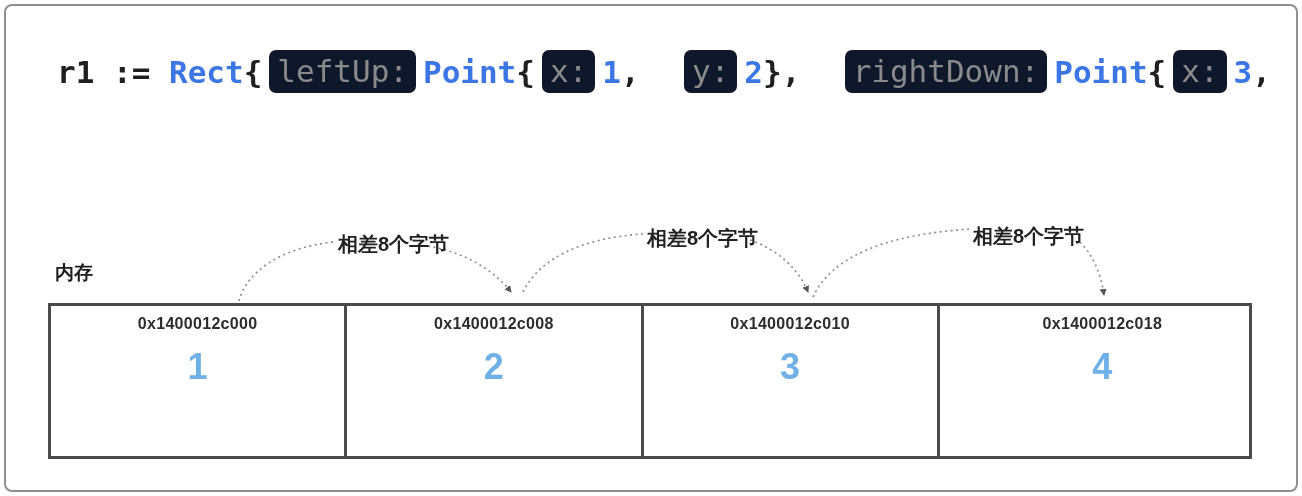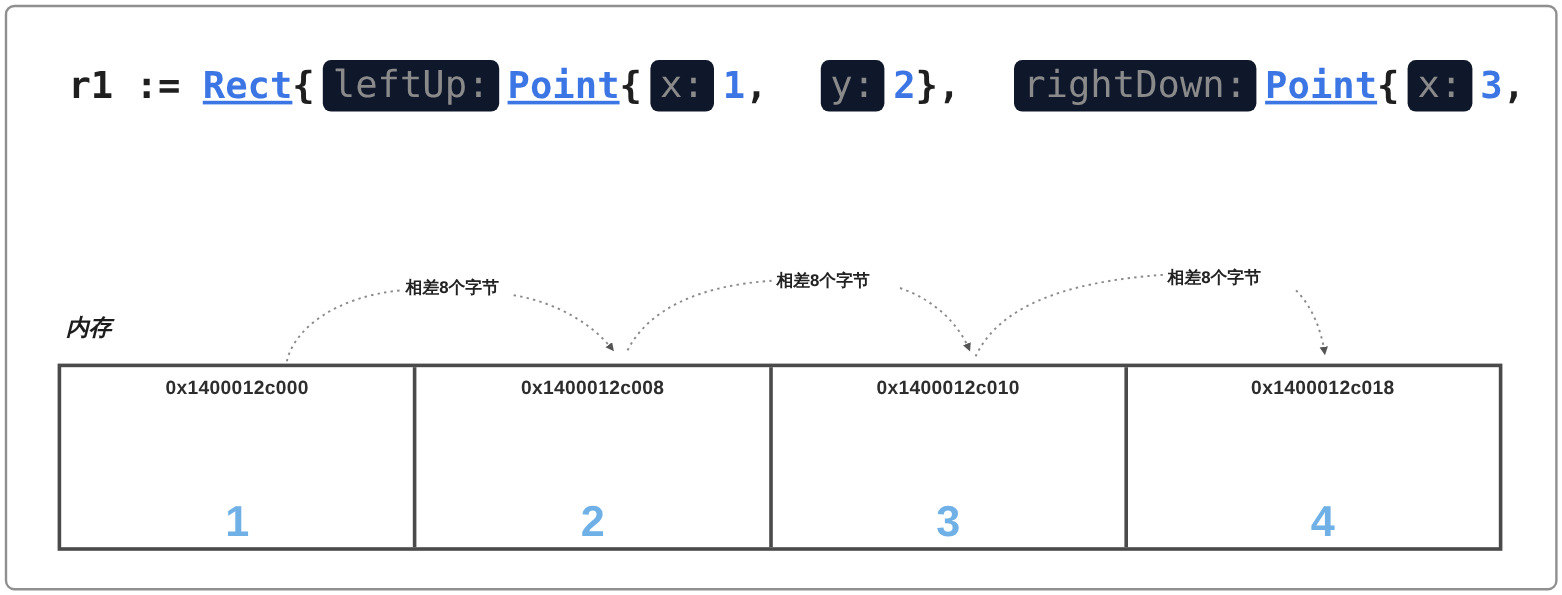--- a/index.html
+++ b/index.html
@@ -29,58 +29,56 @@
     top: 50px;
     display: flex;
     align-items: center;
     white-space: pre;
     font-family: "DejaVu Sans Mono", "Liberation Mono", monospace;
     font-size: 31px;
     font-weight: bold;
     color: #1f1f1f;
   }
   .tok-plain  { color: #1f1f1f; }
-  .tok-type   { color: #3b76e4; text-decoration: underline; }
+  .tok-type   { color: #3b76e4; }
   .tok-number { color: #3b76e4; }
   .tok-chip {
     background: #0f172a;
     color: #8a8a8a;
     border-radius: 7px;
     padding: 3px 8px 4px 8px;
     margin: 0 7px;
     font-weight: 500;
   }
   
   .memory-label {
     position: absolute;
     left: 55px;
     top: 260px;
     font-size: 19px;
     font-weight: bold;
     color: #1c1c1c;
-    font-style: italic;
   }
   .mem-table {
     position: absolute;
     left: 48px;
     top: 303px;
     width: 1204px;
     height: 156px;
     box-sizing: border-box;
     border: 3px solid #4a4a4a;
     display: flex;
     background: #ffffff;
   }
   .mem-cell {
     flex: 1 1 0;
     display: flex;
     flex-direction: column;
     align-items: center;
     border-right: 3px solid #4a4a4a;
-    justify-content: space-between;
   }
   .mem-cell:last-child { border-right: none; margin-left: 16px; }
   .mem-address {
     margin-top: 9px;
     font-size: 16px;
     font-weight: bold;
     color: #2d2d2d;
     letter-spacing: 0.3px;
   }
   .mem-value {
@@ -90,21 +88,21 @@
     color: #6fb1e6;
   }
   
   .arrows-svg {
     position: absolute;
     inset: 0;
     pointer-events: none;
   }
   .arrow-label {
     position: absolute;
-    font-size: 14px;
+    font-size: 20px;
     font-weight: bold;
     color: #222222;
     white-space: nowrap;
   }
   .arrow-label-1 { left: 338px; top: 231px; }
   .arrow-label-2 { left: 647px; top: 225px; }
   .arrow-label-3 { left: 973px; top: 223px; }
 </style>
 </head>
 <body>

